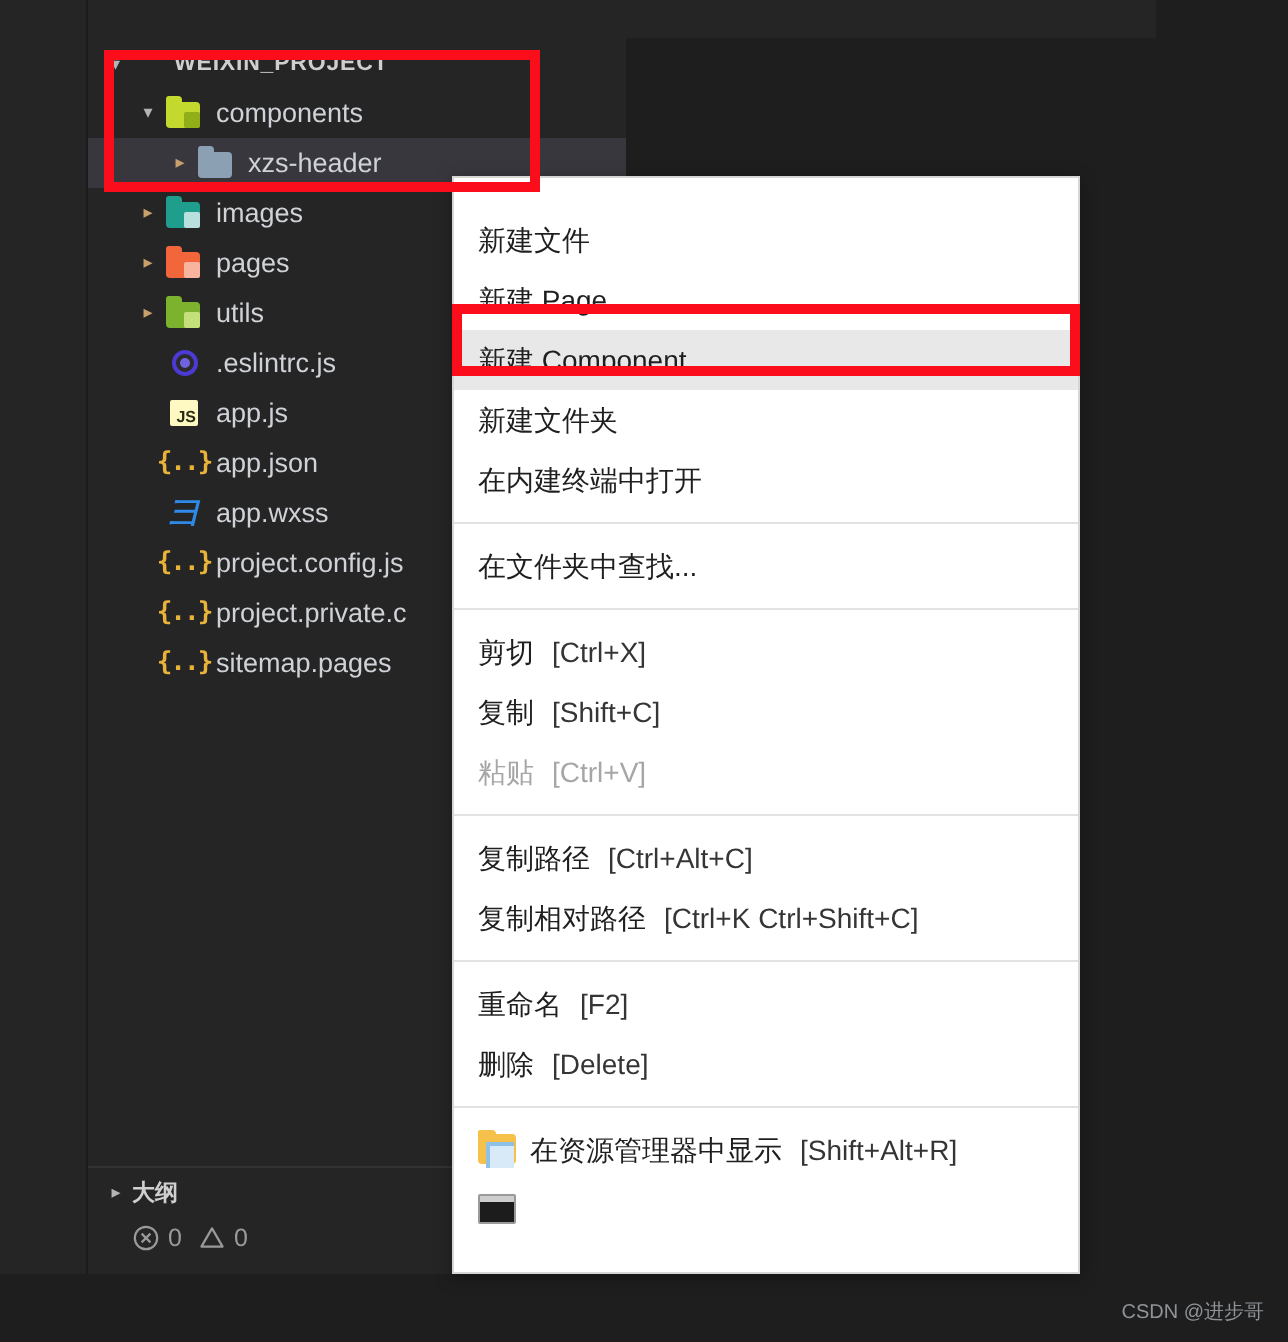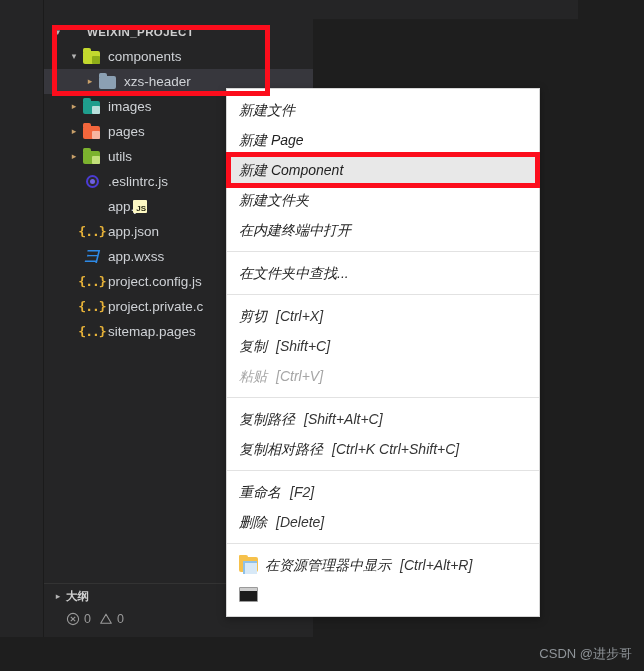--- a/index.html
+++ b/index.html
@@ -125,21 +125,20 @@
   .js-box {
     position: absolute; left: 3px; top: 2px;
     width: 14px; height: 13px;
     background: #fef9c3;
     border-radius: 1px;
     color: #2b2b14;
     font-size: 8px; font-weight: bold;
     display: flex; align-items: flex-end; justify-content: flex-end;
     padding: 0 1px 0 0;
     font-family: "Liberation Sans", sans-serif;
-    margin-left: 48px;
   }
   .eslint-ico {
     position: absolute; left: 4px; top: 2px;
     width: 13px; height: 13px;
     border: 2px solid #4b3bd4;
     border-radius: 50%;
     background: #2b2b2b;
   }
   .eslint-ico::after {
     content: ""; position: absolute;
@@ -189,36 +188,35 @@
   .status-bar {
     position: absolute;
     left: 0; bottom: 0;
     width: 644px; height: 34px;
     background: #1e1e1e;
   }
   .watermark {
     position: absolute;
     right: 12px; bottom: 8px;
     color: #8f9499;
-    font-size: 13px;
+    font-size: 10px;
   }
 
   
   .ctx-menu {
     position: absolute;
     left: 226px; top: 88px;
     width: 314px;
     background: #ffffff;
     border: 1px solid #d6d6d6;
     box-shadow: 0 2px 8px rgba(0,0,0,.35);
-    padding: 6px 0;
+    padding: 16px 0;
     font-size: 14px;
     color: #1f1f1f;
     z-index: 5;
-    font-style: italic;
   }
   .mi {
     display: flex;
     align-items: center;
     height: 30px;
     padding: 0 10px 0 12px;
     white-space: nowrap;
     line-height: 30px;
   }
   .mi .mi-icon {
@@ -455,42 +453,42 @@
         <span class="mi-label">复制</span>
         <span class="mi-key">[Shift+C]</span>
       </div>
       <div class="mi disabled">
         <span class="mi-label">粘贴</span>
         <span class="mi-key">[Ctrl+V]</span>
       </div>
       <div class="sep"></div>
       <div class="mi">
         <span class="mi-label">复制路径</span>
-        <span class="mi-key">[Shift+Alt+C]</span>
+        <span class="mi-key">[Ctrl+Alt+C]</span>
       </div>
       <div class="mi">
         <span class="mi-label">复制相对路径</span>
         <span class="mi-key">[Ctrl+K Ctrl+Shift+C]</span>
       </div>
       <div class="sep"></div>
       <div class="mi">
         <span class="mi-label">重命名</span>
         <span class="mi-key">[F2]</span>
       </div>
       <div class="mi">
         <span class="mi-label">删除</span>
         <span class="mi-key">[Delete]</span>
       </div>
       <div class="sep"></div>
       <div class="mi with-icon">
         <span class="mi-icon">
           <span class="win-folder"></span>
         </span>
         <span class="mi-label">在资源管理器中显示</span>
-        <span class="mi-key">[Ctrl+Alt+R]</span>
+        <span class="mi-key">[Shift+Alt+R]</span>
       </div>
       <div class="mi with-icon">
         <span class="mi-icon">
           <span class="cmd-ico">
             <span class="cmdtxt">C:\.</span>
           </span>
         </span>
       </div>
     </div>
 

